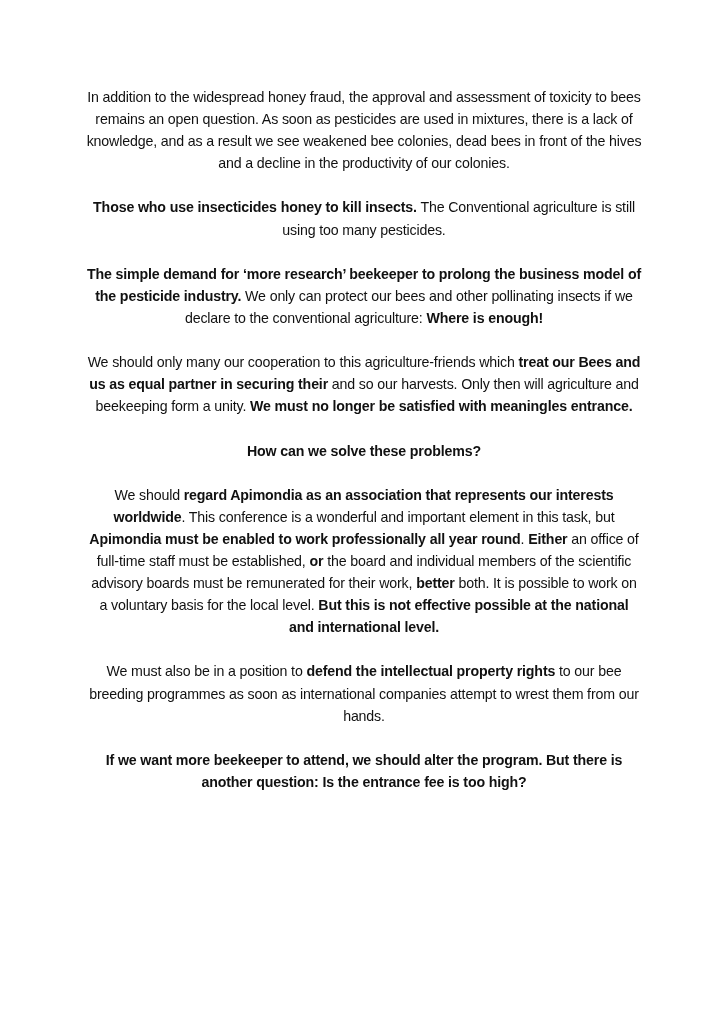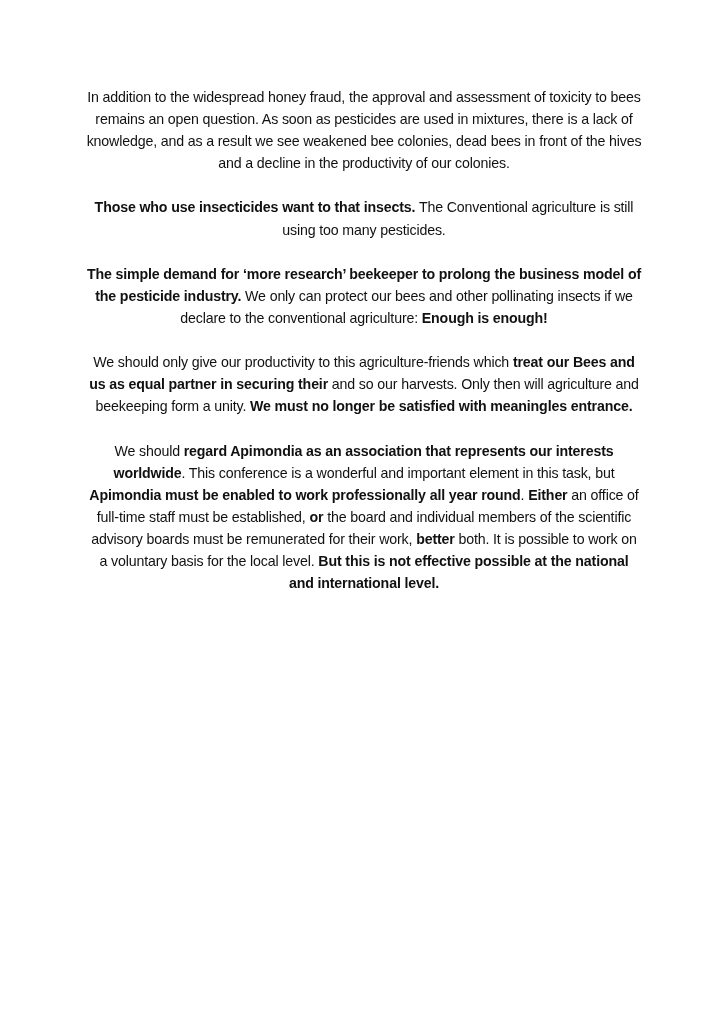--- a/index.html
+++ b/index.html
@@ -34,31 +34,40 @@
   </style>
 </head>
 <body>
 
 <div class="page">
   <p class="para">
     <span>In addition to the widespread honey fraud, the approval and assessment of toxicity to bees remains an open question. As soon as pesticides are used in mixtures, there is a lack of knowledge, and as a result we see weakened bee colonies, dead bees in front of the hives and a decline in the productivity of our colonies.</span>
   </p>
 
   <p class="para">
-    <b>Those who use insecticides want to that insects.</b><span> The Conventional agriculture is still using too many pesticides.</span>
+    <b>Those who use insecticides honey to kill insects.</b><span> The Conventional agriculture is still using too many pesticides.</span>
   </p>
 
   <p class="para">
-    <b>The simple demand for ‘more research’ beekeeper to prolong the business model of the pesticide industry.</b><span> We only can protect our bees and other pollinating insects if we declare to the conventional agriculture: </span><b>Enough is enough!</b>
+    <b>The simple demand for ‘more research’ beekeeper to prolong the business model of the pesticide industry.</b><span> We only can protect our bees and other pollinating insects if we declare to the conventional agriculture: </span><b>Where is enough!</b>
   </p>
 
   <p class="para">
-    <span>We should only give our productivity to this agriculture-friends which </span><b>treat our Bees and us as equal partner in securing their</b><span> and so our harvests. Only then will agriculture and beekeeping form a unity. </span><b>We must no longer be satisfied with meaningles entrance.</b>
+    <span>We should only many our cooperation to this agriculture-friends which </span><b>treat our Bees and us as equal partner in securing their</b><span> and so our harvests. Only then will agriculture and beekeeping form a unity. </span><b>We must no longer be satisfied with meaningles entrance.</b>
   </p>
 
+  <p class="para">
+    <b>How can we solve these problems?</b>
+  </p>
 
   <p class="para">
     <span>We should </span><b>regard Apimondia as an association that represents our interests worldwide</b><span>. This conference is a wonderful and important element in this task, but </span><b>Apimondia must be enabled to work professionally all year round</b><span>. </span><b>Either</b><span> an office of full-time staff must be established, </span><b>or</b><span> the board and individual members of the scientific advisory boards must be remunerated for their work, </span><b>better</b><span> both. It is possible to work on a voluntary basis for the local level. </span><b>But this is not effective possible at the national and international level.</b>
   </p>
 
+  <p class="para">
+    <span>We must also be in a position to </span><b>defend the intellectual property rights</b><span> to our bee breeding programmes as soon as international companies attempt to wrest them from our hands.</span>
+  </p>
 
 
+  <p class="para">
+    <b>If we want more beekeeper to attend, we should alter the program. But there is another question: Is the entrance fee is too high?</b>
+  </p>
 </div>
 
 </body></html>

